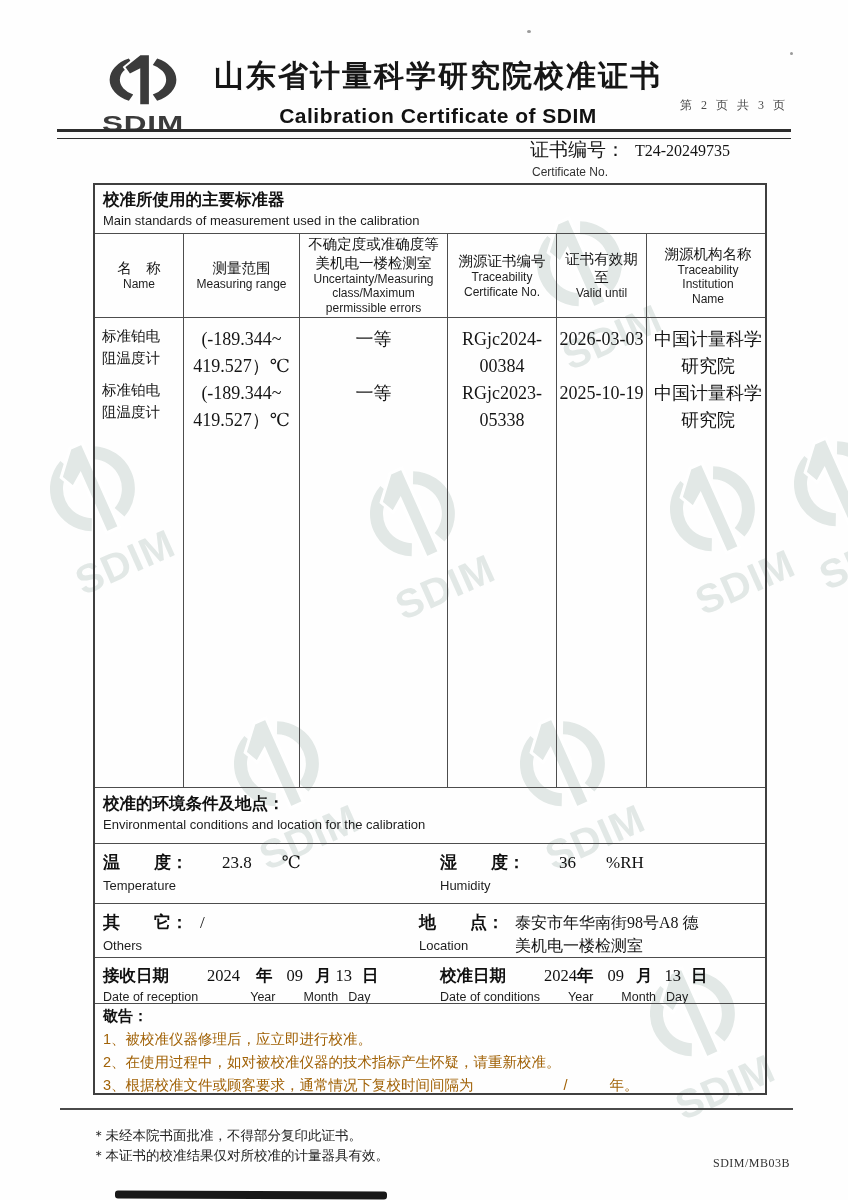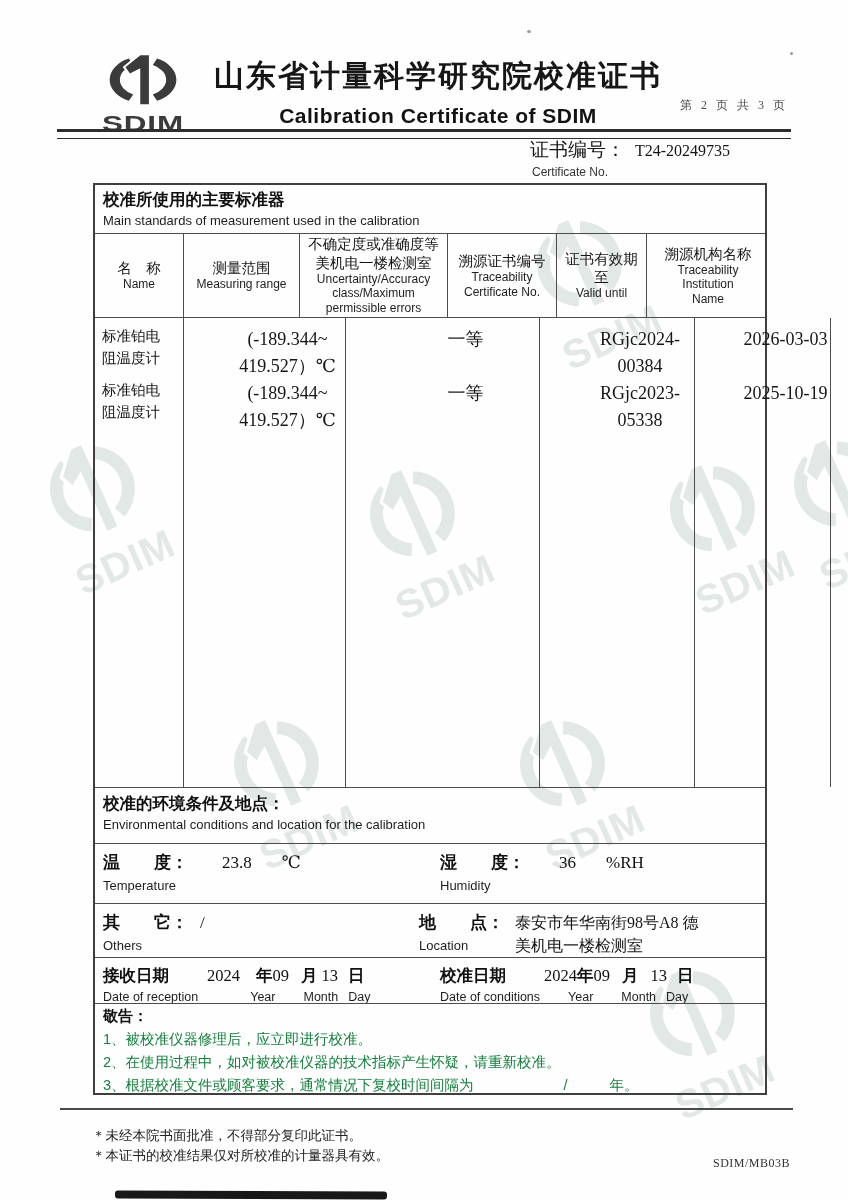--- a/index.html
+++ b/index.html
@@ -30,21 +30,21 @@
   .sec-title-en{font-family:"Liberation Sans","DejaVu Sans",sans-serif;font-size:13px;color:#1d1d1d;margin-top:2px;}
   
   .hdr-row{height:84px;display:flex;}
   .col{box-sizing:border-box;border-right:1px solid #4d4d4d;flex:0 0 auto;}
   .col:last-child{border-right:none;}
   .w1{width:89px;}.w2{width:116px;}.w3{width:148px;}.w4{width:109px;}.w5{width:90px;}.w6{width:122px;}
   .hdr-cell{display:flex;flex-direction:column;justify-content:center;align-items:center;text-align:center;height:100%;}
   .hdr-cn{font-family:"Liberation Sans","DejaVu Sans",sans-serif;font-size:14.5px;color:#151515;line-height:1.25;}
   .hdr-en{font-family:"Liberation Sans","DejaVu Sans",sans-serif;font-size:12px;color:#1d1d1d;line-height:1.22;}
   
-  .data-area{height:470px;display:flex;gap:46px;}
+  .data-area{height:470px;display:flex;}
   .data-area .col{position:relative;}
   .r1{position:absolute;top:8px;left:0;right:0;}
   .r2{position:absolute;top:62px;left:0;right:0;}
   .cell-name{font-size:14.5px;line-height:1.5;padding-left:7px;color:#151515;}
   .cell-mid{font-size:18px;line-height:1.5;text-align:center;color:#151515;}
   
   .env-title{height:56px;padding:5px 8px 0 8px;}
   .split{display:flex;}
   .half-l{width:337px;box-sizing:border-box;padding:7px 0 0 8px;}
   .half-r{flex:1;box-sizing:border-box;padding:7px 0 0 8px;}
@@ -55,26 +55,26 @@
   .env-en{font-family:"Liberation Sans","DejaVu Sans",sans-serif;font-size:13px;font-weight:normal;color:#1d1d1d;margin-top:4px;}
   .oth-row{height:54px;}
   .loc-flex{display:flex;}
   .loc-label{flex:0 0 96px;}
   .loc-val{font-size:16px;line-height:1.45;color:#141414;width:250px;}
   
   .date-row{height:46px;}
   .date-cn{font-size:16.5px;font-weight:600;color:#101010;white-space:nowrap;}
   .date-cn .v{font-weight:normal;}
   .date-en{font-family:"Liberation Sans","DejaVu Sans",sans-serif;font-size:12.5px;color:#1d1d1d;margin-top:3px;white-space:nowrap;}
-  .g1{margin-left:38px;}.g2{margin-left:16px;}.g3{}.g4{margin-left:12px;}.g5{margin-left:4px;}.g6{margin-left:10px;}
+  .g1{margin-left:38px;}.g2{margin-left:16px;}.g3{margin-left:14px;}.g4{margin-left:12px;}.g5{margin-left:4px;}.g6{margin-left:10px;}
   .e1{margin-left:52px;}.e2{margin-left:28px;}.e3{margin-left:10px;}
   
   .notice{height:90px;padding:3px 8px 0 8px;}
   .notice-title{font-family:"Liberation Sans","DejaVu Sans",sans-serif;font-size:15px;font-weight:bold;color:#101010;}
-  .notice-item{font-family:"Liberation Sans","DejaVu Sans",sans-serif;font-size:14.5px;color:#15803d;margin-top:4px;}
+  .notice-item{font-family:"Liberation Sans","DejaVu Sans",sans-serif;font-size:14.5px;color:#a16207;margin-top:4px;}
   .slash{margin-left:90px;}
   .after-slash{margin-left:42px;}
   
   .footer-rule{position:absolute;left:60px;top:1108px;width:733px;border-top:2px solid #4a4a4a;}
   .footer-notes{position:absolute;left:92px;top:1126px;font-size:13.5px;color:#222;line-height:1.45;}
   .form-no{position:absolute;left:700px;top:1156px;width:90px;text-align:right;font-size:12px;color:#333;letter-spacing:.5px;}
   .bottom-bar{position:absolute;left:115px;top:1191px;width:272px;height:8px;background:#181818;border-radius:3px;transform:rotate(.2deg);}
   .speck{position:absolute;background:#9a9a9a;border-radius:50%;}
 </style>
 </head>
@@ -150,21 +150,21 @@
         <div class="hdr-cn">名　称</div>
         <div class="hdr-en">Name</div>
       </div>
       <div class="col w2 hdr-cell">
         <div class="hdr-cn">测量范围</div>
         <div class="hdr-en">Measuring range</div>
       </div>
       <div class="col w3 hdr-cell">
         <div class="hdr-cn">不确定度或准确度等</div>
         <div class="hdr-cn">美机电一楼检测室</div>
-        <div class="hdr-en">Uncertainty/Accuracy</div>
+        <div class="hdr-en">Uncertainty/Measuring</div>
         <div class="hdr-en">class/Maximum</div>
         <div class="hdr-en">permissible errors</div>
       </div>
       <div class="col w4 hdr-cell">
         <div class="hdr-cn">溯源证书编号</div>
         <div class="hdr-en">Traceability</div>
         <div class="hdr-en">Certificate No.</div>
       </div>
       <div class="col w5 hdr-cell">
         <div class="hdr-cn">证书有效期</div>

